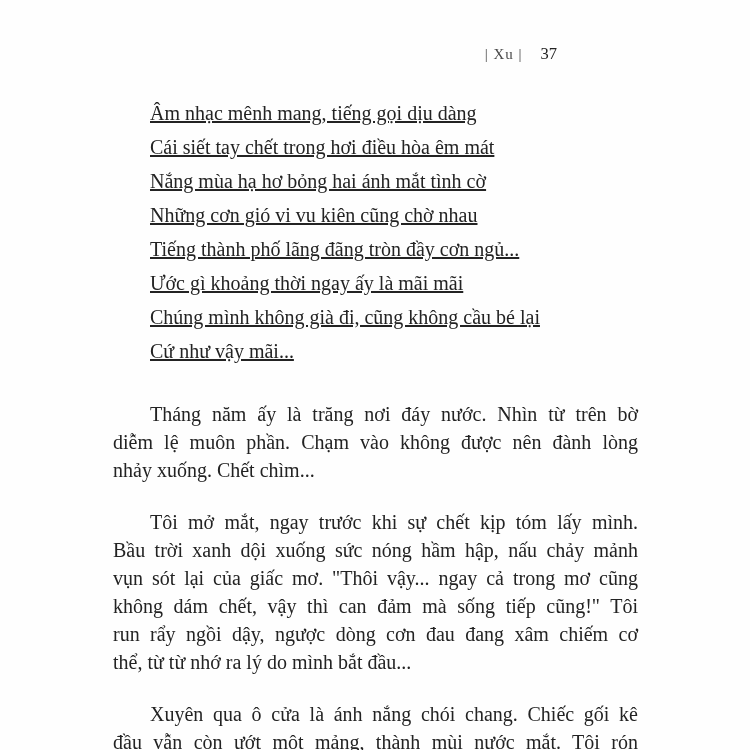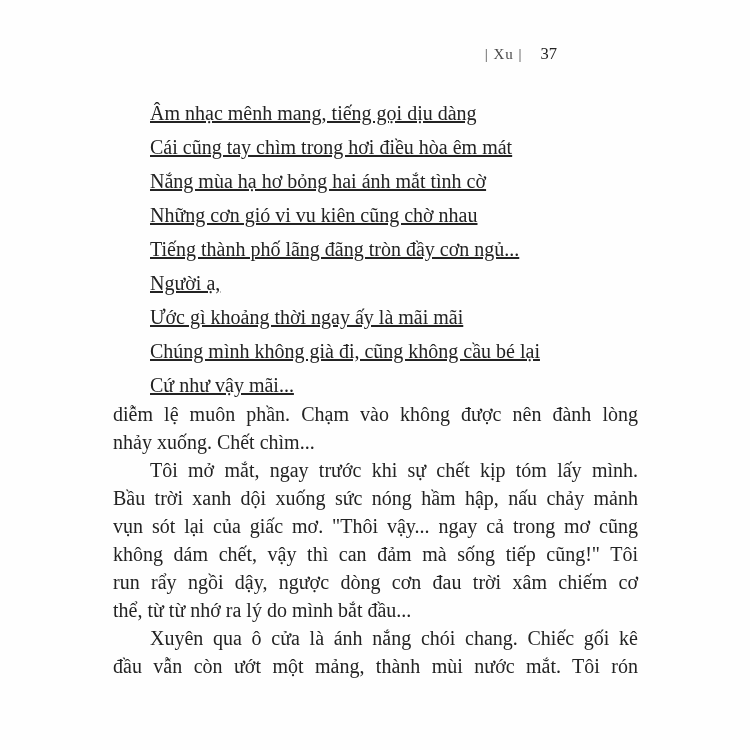--- a/index.html
+++ b/index.html
@@ -52,21 +52,21 @@
   }
   
   .prose{
     position:absolute;
     left:113px;
     top:400px;
     width:525px;
     font-size:20px;
     line-height:28px;
   }
-  .paragraph + .paragraph{margin-top:0;}
+  .paragraph + .paragraph{margin-top:24px;}
   .pline{
     text-align:justify;
     text-align-last:justify;
   }
   .pline.first{text-indent:37px;}
   .pline.parend{
     text-align:left;
     text-align-last:left;
   }
 </style>
@@ -74,43 +74,43 @@
 <body>
 
 <div class="page">
 
   <div class="running-header">
     <span class="title-marker">| Xu |</span><span class="page-number">37</span>
   </div>
 
   <div class="poem">
     <div class="poem-line">Âm nhạc mênh mang, tiếng gọi dịu dàng</div>
-    <div class="poem-line">Cái cũng tay chìm trong hơi điều hòa êm mát</div>
+    <div class="poem-line">Cái siết tay chết trong hơi điều hòa êm mát</div>
     <div class="poem-line">Nắng mùa hạ hơ bỏng hai ánh mắt tình cờ</div>
     <div class="poem-line">Những cơn gió vi vu kiên cũng chờ nhau</div>
     <div class="poem-line">Tiếng thành phố lãng đãng tròn đầy cơn ngủ...</div>
-    <div class="poem-line">Người ạ,</div>
     <div class="poem-line">Ước gì khoảng thời ngay ấy là mãi mãi</div>
     <div class="poem-line">Chúng mình không già đi, cũng không cầu bé lại</div>
     <div class="poem-line">Cứ như vậy mãi...</div>
   </div>
 
   <div class="prose">
 
     <div class="paragraph">
+      <div class="pline first">Tháng năm ấy là trăng nơi đáy nước. Nhìn từ trên bờ</div>
       <div class="pline">diễm lệ muôn phần. Chạm vào không được nên đành lòng</div>
       <div class="pline parend">nhảy xuống. Chết chìm...</div>
     </div>
 
     <div class="paragraph">
       <div class="pline first">Tôi mở mắt, ngay trước khi sự chết kịp tóm lấy mình.</div>
       <div class="pline">Bầu trời xanh dội xuống sức nóng hầm hập, nấu chảy mảnh</div>
       <div class="pline">vụn sót lại của giấc mơ. "Thôi vậy... ngay cả trong mơ cũng</div>
       <div class="pline">không dám chết, vậy thì can đảm mà sống tiếp cũng!" Tôi</div>
-      <div class="pline">run rẩy ngồi dậy, ngược dòng cơn đau trời xâm chiếm cơ</div>
+      <div class="pline">run rẩy ngồi dậy, ngược dòng cơn đau đang xâm chiếm cơ</div>
       <div class="pline parend">thể, từ từ nhớ ra lý do mình bắt đầu...</div>
     </div>
 
     <div class="paragraph">
       <div class="pline first">Xuyên qua ô cửa là ánh nắng chói chang. Chiếc gối kê</div>
       <div class="pline">đầu vẫn còn ướt một mảng, thành mùi nước mắt. Tôi rón</div>
     </div>
 
   </div>
 

